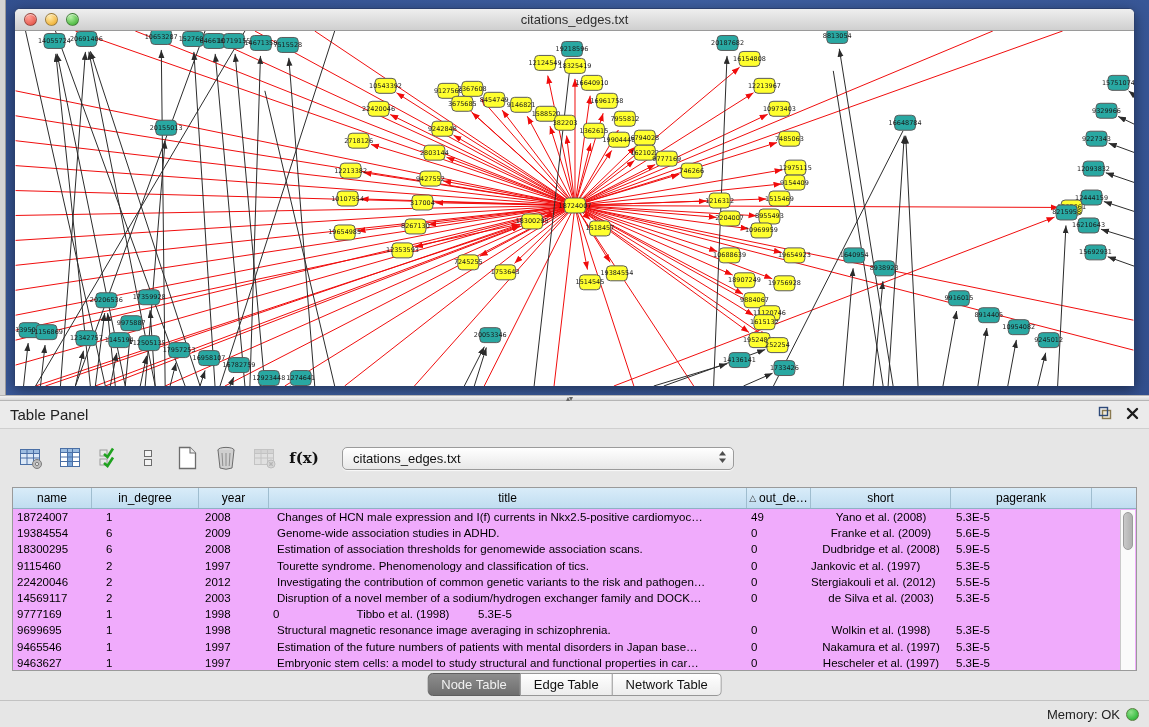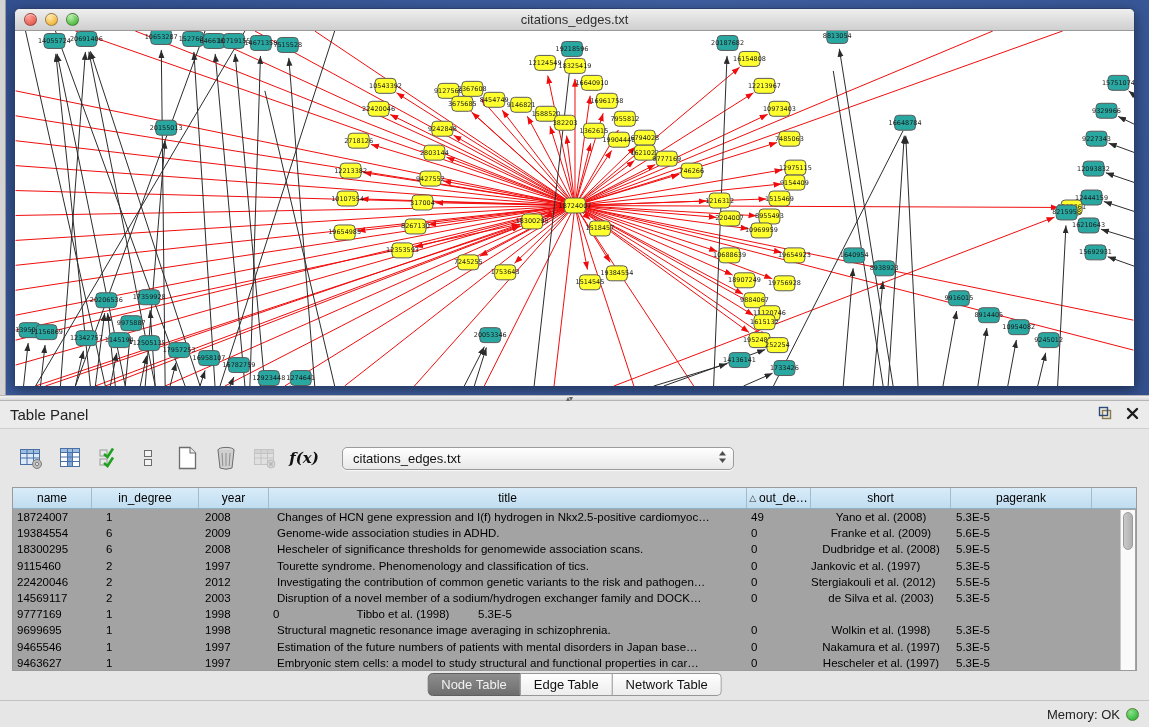--- a/index.html
+++ b/index.html
@@ -32,27 +32,27 @@
 
   
   .table-panel { position:absolute; left:0; top:401px; width:1149px; height:326px; background:#e6e6e6; }
   .panel-header { height:28px; display:flex; align-items:center; padding:0 10px; background:#ebebeb; border-bottom:1px solid #cfcfcf; }
   .panel-title { font-size:15px; color:#222; }
   .panel-header-icons { margin-left:auto; display:flex; align-items:center; gap:12px; }
 
   .toolbar { position:absolute; left:0; top:34px; width:1149px; height:46px; display:flex; align-items:center; padding-left:18px; gap:13px; }
   .tb-icon { width:26px; height:26px; display:flex; align-items:center; justify-content:center; }
   .tb-icon.disabled { opacity:.45; }
-  .fx { font-size:15px; color:#111; font-family:"DejaVu Serif", serif; font-style:italic; font-weight:bold; white-space:nowrap; }
+  .fx { font-size:15px; color:#111; font-family:"DejaVu Serif", serif; font-weight:bold; white-space:nowrap; }
   .combo { margin-left:12px; width:392px; height:23px; border:1px solid #9b9b9b; border-radius:5px;
            background:linear-gradient(#ffffff,#e8e8e8); display:flex; align-items:center; padding:0 6px 0 10px;
            font-size:13px; color:#111; box-shadow:0 1px 1px rgba(255,255,255,.8); }
   .combo .combo-label { flex:1; overflow:hidden; white-space:nowrap; }
 
-  .table-wrap { position:absolute; left:12px; top:86px; width:1125px; height:184px; background:#a3a3a3; border:1px solid #9a9a9a; }
+  .table-wrap { position:absolute; left:12px; top:86px; width:1125px; height:184px; background:#f0abfc; border:1px solid #9a9a9a; }
   .thead { display:flex; height:21px; background:linear-gradient(#d9ecf9,#c0ddf0); border-bottom:1px solid #8fb0c4; }
   .th { font-size:12px; color:#000; display:flex; align-items:center; justify-content:center; border-right:1px solid #9fbdcf; overflow:hidden; white-space:nowrap; }
   .th .sort { font-size:9px; margin-right:3px; color:#333; }
   .tbody { position:relative; }
   .tr { display:flex; height:16.2px; align-items:center; }
   .td { font-size:11.5px; color:#000; overflow:hidden; white-space:nowrap; }
   .vscroll { position:absolute; right:1px; top:22px; width:15px; height:160px; background:#fafafa; border-left:1px solid #c9c9c9; }
   .vthumb { position:absolute; left:2px; top:2px; width:10px; height:38px; border-radius:5px;
             background:linear-gradient(90deg,#c9c9c9,#b0b0b0); border:1px solid #9b9b9b; }
 
@@ -564,39 +564,39 @@
         </div>
         <div class="th" style="width: 141px;">
           <span>pagerank</span>
         </div>
       </div>
     <div class="tbody" id="tbody">
         <div class="tr">
           <div class="td" style="width: 79px; padding-left: 4px;">18724007</div>
           <div class="td" style="width: 107px; padding-left: 14px;">1</div>
           <div class="td" style="width: 70px; padding-left: 6px;">2008</div>
-          <div class="td" style="width: 478px; padding-left: 8px;">Changes of HCN gene expression and I(f) hydrogen in Nkx2.5-positive cardiomyoc…</div>
+          <div class="td" style="width: 478px; padding-left: 8px;">Changes of HCN male expression and I(f) currents in Nkx2.5-positive cardiomyoc…</div>
           <div class="td" style="width: 64px; padding-left: 4px;">49</div>
           <div class="td" style="width: 140px; padding-left: 0px; text-align: center;">Yano et al. (2008)</div>
           <div class="td" style="width: 141px; padding-left: 5px;">5.3E-5</div>
         </div>
         <div class="tr">
           <div class="td" style="width: 79px; padding-left: 4px;">19384554</div>
           <div class="td" style="width: 107px; padding-left: 14px;">6</div>
           <div class="td" style="width: 70px; padding-left: 6px;">2009</div>
           <div class="td" style="width: 478px; padding-left: 8px;">Genome-wide association studies in ADHD.</div>
           <div class="td" style="width: 64px; padding-left: 4px;">0</div>
           <div class="td" style="width: 140px; padding-left: 0px; text-align: center;">Franke et al. (2009)</div>
           <div class="td" style="width: 141px; padding-left: 5px;">5.6E-5</div>
         </div>
         <div class="tr">
           <div class="td" style="width: 79px; padding-left: 4px;">18300295</div>
           <div class="td" style="width: 107px; padding-left: 14px;">6</div>
           <div class="td" style="width: 70px; padding-left: 6px;">2008</div>
-          <div class="td" style="width: 478px; padding-left: 8px;">Hescheler of significance thresholds for genomewide association scans.</div>
+          <div class="td" style="width: 478px; padding-left: 8px;">Estimation of association thresholds for genomewide association scans.</div>
           <div class="td" style="width: 64px; padding-left: 4px;">0</div>
           <div class="td" style="width: 140px; padding-left: 0px; text-align: center;">Dudbridge et al. (2008)</div>
           <div class="td" style="width: 141px; padding-left: 5px;">5.9E-5</div>
         </div>
         <div class="tr">
           <div class="td" style="width: 79px; padding-left: 4px;">9115460</div>
           <div class="td" style="width: 107px; padding-left: 14px;">2</div>
           <div class="td" style="width: 70px; padding-left: 6px;">1997</div>
           <div class="td" style="width: 478px; padding-left: 8px;">Tourette syndrome. Phenomenology and classification of tics.</div>
           <div class="td" style="width: 64px; padding-left: 4px;">0</div>

